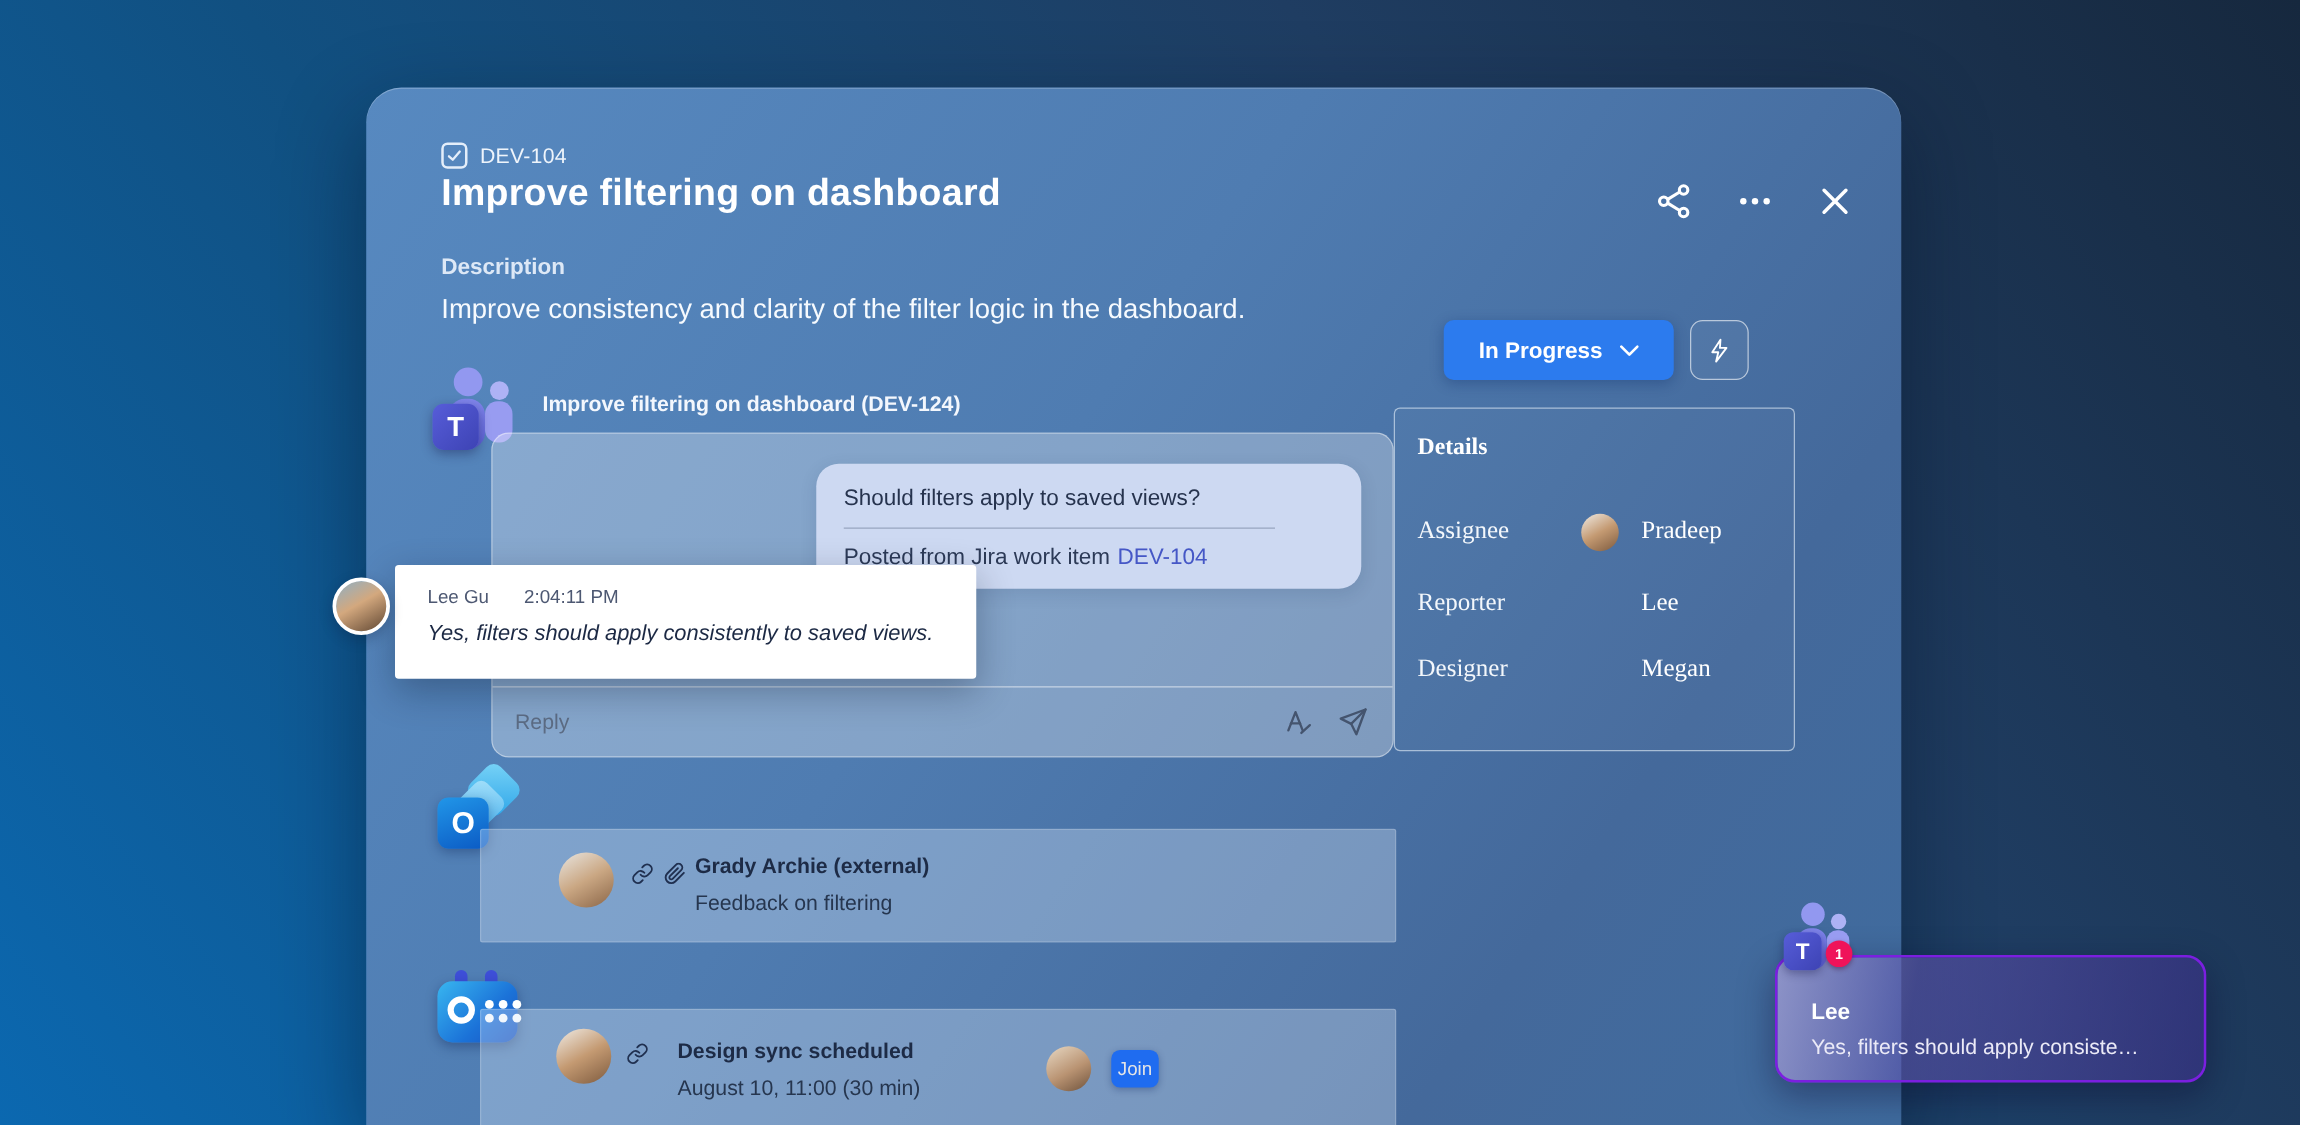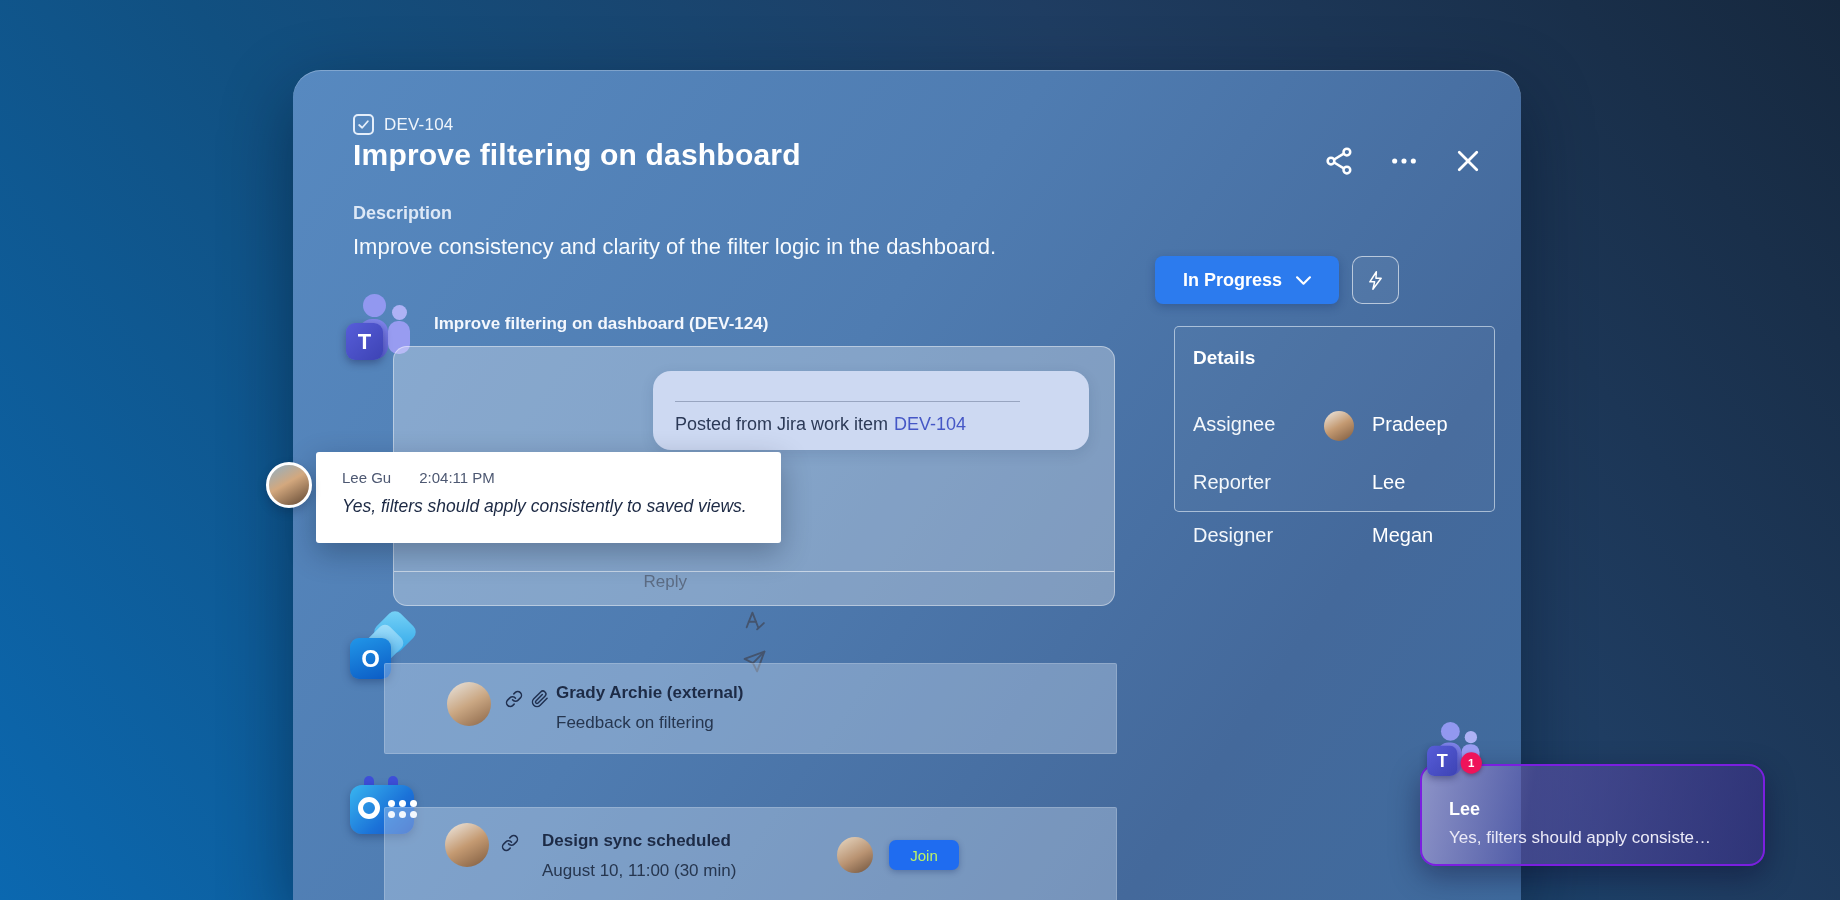--- a/index.html
+++ b/index.html
@@ -45,22 +45,22 @@
 
   
   .chat-panel { position:absolute; left:100px; top:276px; width:722px; height:260px;
     background:rgba(255,255,255,.30); border:1px solid rgba(255,255,255,.42); border-radius:14px; }
   .bubble { position:absolute; left:259px; top:24px; width:436px; background:#cdd9f2;
     border-radius:18px; padding:17px 22px 15px 22px; box-shadow:0 4px 14px rgba(20,40,80,.12); }
   .bubble-msg { font-size:18px; color:#26334e; }
   .bubble-divider { border:none; border-top:1px solid #98a5c0; margin:13px 0 12px 0; width:88%; }
   .bubble-posted { font-size:18px; color:#2c3a57; }
   .jira-link { color:#4557c6; margin-left:6px; cursor:pointer; }
-  .reply-row { position:absolute; left:0; right:0; bottom:0; height:34px;
-    border-top:1px solid rgba(255,255,255,.55); display:flex; align-items:center; padding:0 18px; gap:16px;flex-direction:column; }
+  .reply-row { position:absolute; left:0; right:0; bottom:0; height:56px;
+    border-top:1px solid rgba(255,255,255,.55); display:flex; align-items:center; padding:0 18px; gap:16px; }
   .reply-input { flex:1; background:transparent; border:none; outline:none; font-size:17px;
     color:#2e3d55; font-family:"Liberation Sans", sans-serif; }
   .reply-input::placeholder { color:#5c6c84; opacity:1; }
   .mini-btn { width:28px; height:28px; display:flex; align-items:center; justify-content:center; cursor:pointer; }
 
   
   .tooltip { position:absolute; left:316px; top:452px; width:465px; height:91px; background:#ffffff;
     border-radius:3px; box-shadow:0 10px 30px rgba(8,18,38,.30); z-index:5; padding:17px 0 0 26px; }
   .tooltip-head { display:flex; gap:28px; font-size:15px; color:#4d5872; }
   .tooltip-msg { margin-top:10px; font-size:17.5px; color:#1c2944;font-style:italic; }
@@ -97,35 +97,35 @@
   .mail-card { top:593px; height:91px; }
   .meeting-card { top:737px; height:120px; }
   .card-avatar { position:absolute; width:44px; height:44px; }
   .mail-avatar { left:63px; top:19px; background:linear-gradient(150deg,#e9e6e1 0%,#caa783 50%,#8a6547 100%); }
   .meeting-avatar { left:61px; top:16px; background:linear-gradient(150deg,#f0ece6 0%,#c49a72 50%,#7d5a3e 100%); }
   .inline-icons { position:absolute; display:flex; gap:8px; align-items:center; }
   .card-title { position:absolute; font-size:17px; font-weight:700; color:#1d2b46; }
   .card-sub { position:absolute; font-size:17px; color:#26364f; }
   .megan-avatar { position:absolute; left:453px; top:30px; width:36px; height:36px;
     background:linear-gradient(150deg,#e8d9c4 0%,#b99372 55%,#6e523c 100%); }
-  .join-btn { position:absolute; left:505px; top:33px; width:70px; height:30px; background:#1f6cf0;
-    border:none; border-radius:7px; color:#bef264; font-size:15px; font-family:"Liberation Sans",sans-serif;
+  .join-btn { position:absolute; left:505px; top:33px; width:38px; height:30px; background:#1f6cf0;
+    border:none; border-radius:7px; color:#e5e5e5; font-size:15px; font-family:"Liberation Sans",sans-serif;
     cursor:pointer; box-shadow:0 2px 6px rgba(10,30,90,.3); }
 
   
   .status-row { position:absolute; left:862px; top:186px; display:flex; gap:13px; }
   .status-btn { width:184px; height:48px; background:#2c7bee; border:none; border-radius:8px;
     display:flex; align-items:center; justify-content:center; gap:14px; cursor:pointer;
     box-shadow:0 3px 10px rgba(10,40,100,.3); }
   .status-btn span { color:#fff; font-size:18px; font-weight:600; font-family:"Liberation Sans",sans-serif; }
   .bolt-btn { width:47px; height:48px; background:rgba(255,255,255,.06); border:1.6px solid rgba(255,255,255,.6);
     border-radius:10px; display:flex; align-items:center; justify-content:center; cursor:pointer; }
 
-  .details-panel { position:absolute; left:881px; top:256px; width:321px; height:186px;
-    border:1px solid rgba(232,241,250,.6); border-radius:5px; background:rgba(255,255,255,.03); }
+  .details-panel { position:absolute; left:822px; top:256px; width:321px; height:275px;
+    border:1px solid rgba(232,241,250,.6); border-radius:5px; background:rgba(255,255,255,.03);font-family:Liberation Serif, serif; }
   .details-title { position:absolute; left:18px; top:20px; font-size:19px; font-weight:700; color:#ffffff; }
   .drow-label { position:absolute; left:18px; font-size:20px; color:#f3f7fb; }
   .drow-value { position:absolute; left:197px; font-size:20px; color:#ffffff; }
   .assignee-avatar { position:absolute; left:149px; top:84px; width:30px; height:30px;
     background:linear-gradient(150deg,#f0ece6 0%,#c49a72 50%,#7d5a3e 100%); }
 
   
   .toast { position:absolute; left:1420px; top:764px; width:345px; height:102px; z-index:10;
     border:2.5px solid #7b1fe0; border-radius:16px; cursor:pointer;
     background:linear-gradient(100deg, rgba(170,163,216,.72) 0%, rgba(96,84,175,.58) 32%, rgba(58,48,137,.60) 100%);
@@ -186,20 +186,21 @@
     <span class="h2"></span>
       <span class="b2"></span>
       <span class="h1"></span>
       <span class="b1"></span>
       <span class="tile"></span>
   </div>
   <div class="teams-title">Improve filtering on dashboard (DEV-124)</div>
 
   <div class="chat-panel">
     <div class="bubble">
+      <div class="bubble-msg">Should filters apply to saved views?</div>
       <hr class="bubble-divider">
       <div class="bubble-posted"><span>Posted from Jira work item</span><span class="jira-link">DEV-104</span>
       </div>
     </div>
     <div class="reply-row">
       <input class="reply-input" type="text" placeholder="Reply" style="">
       <span class="mini-btn">
         <svg width="25" height="25" viewBox="0 0 24 24">
           <path d="M4.5 18.5 L10 4.5 L15.5 18.5" fill="none" stroke="#44546e" stroke-width="1.8" stroke-linecap="round" stroke-linejoin="round"></path>
           <line x1="6.5" y1="13.2" x2="13.5" y2="13.2" stroke="#44546e" stroke-width="1.8" stroke-linecap="round"></line>

